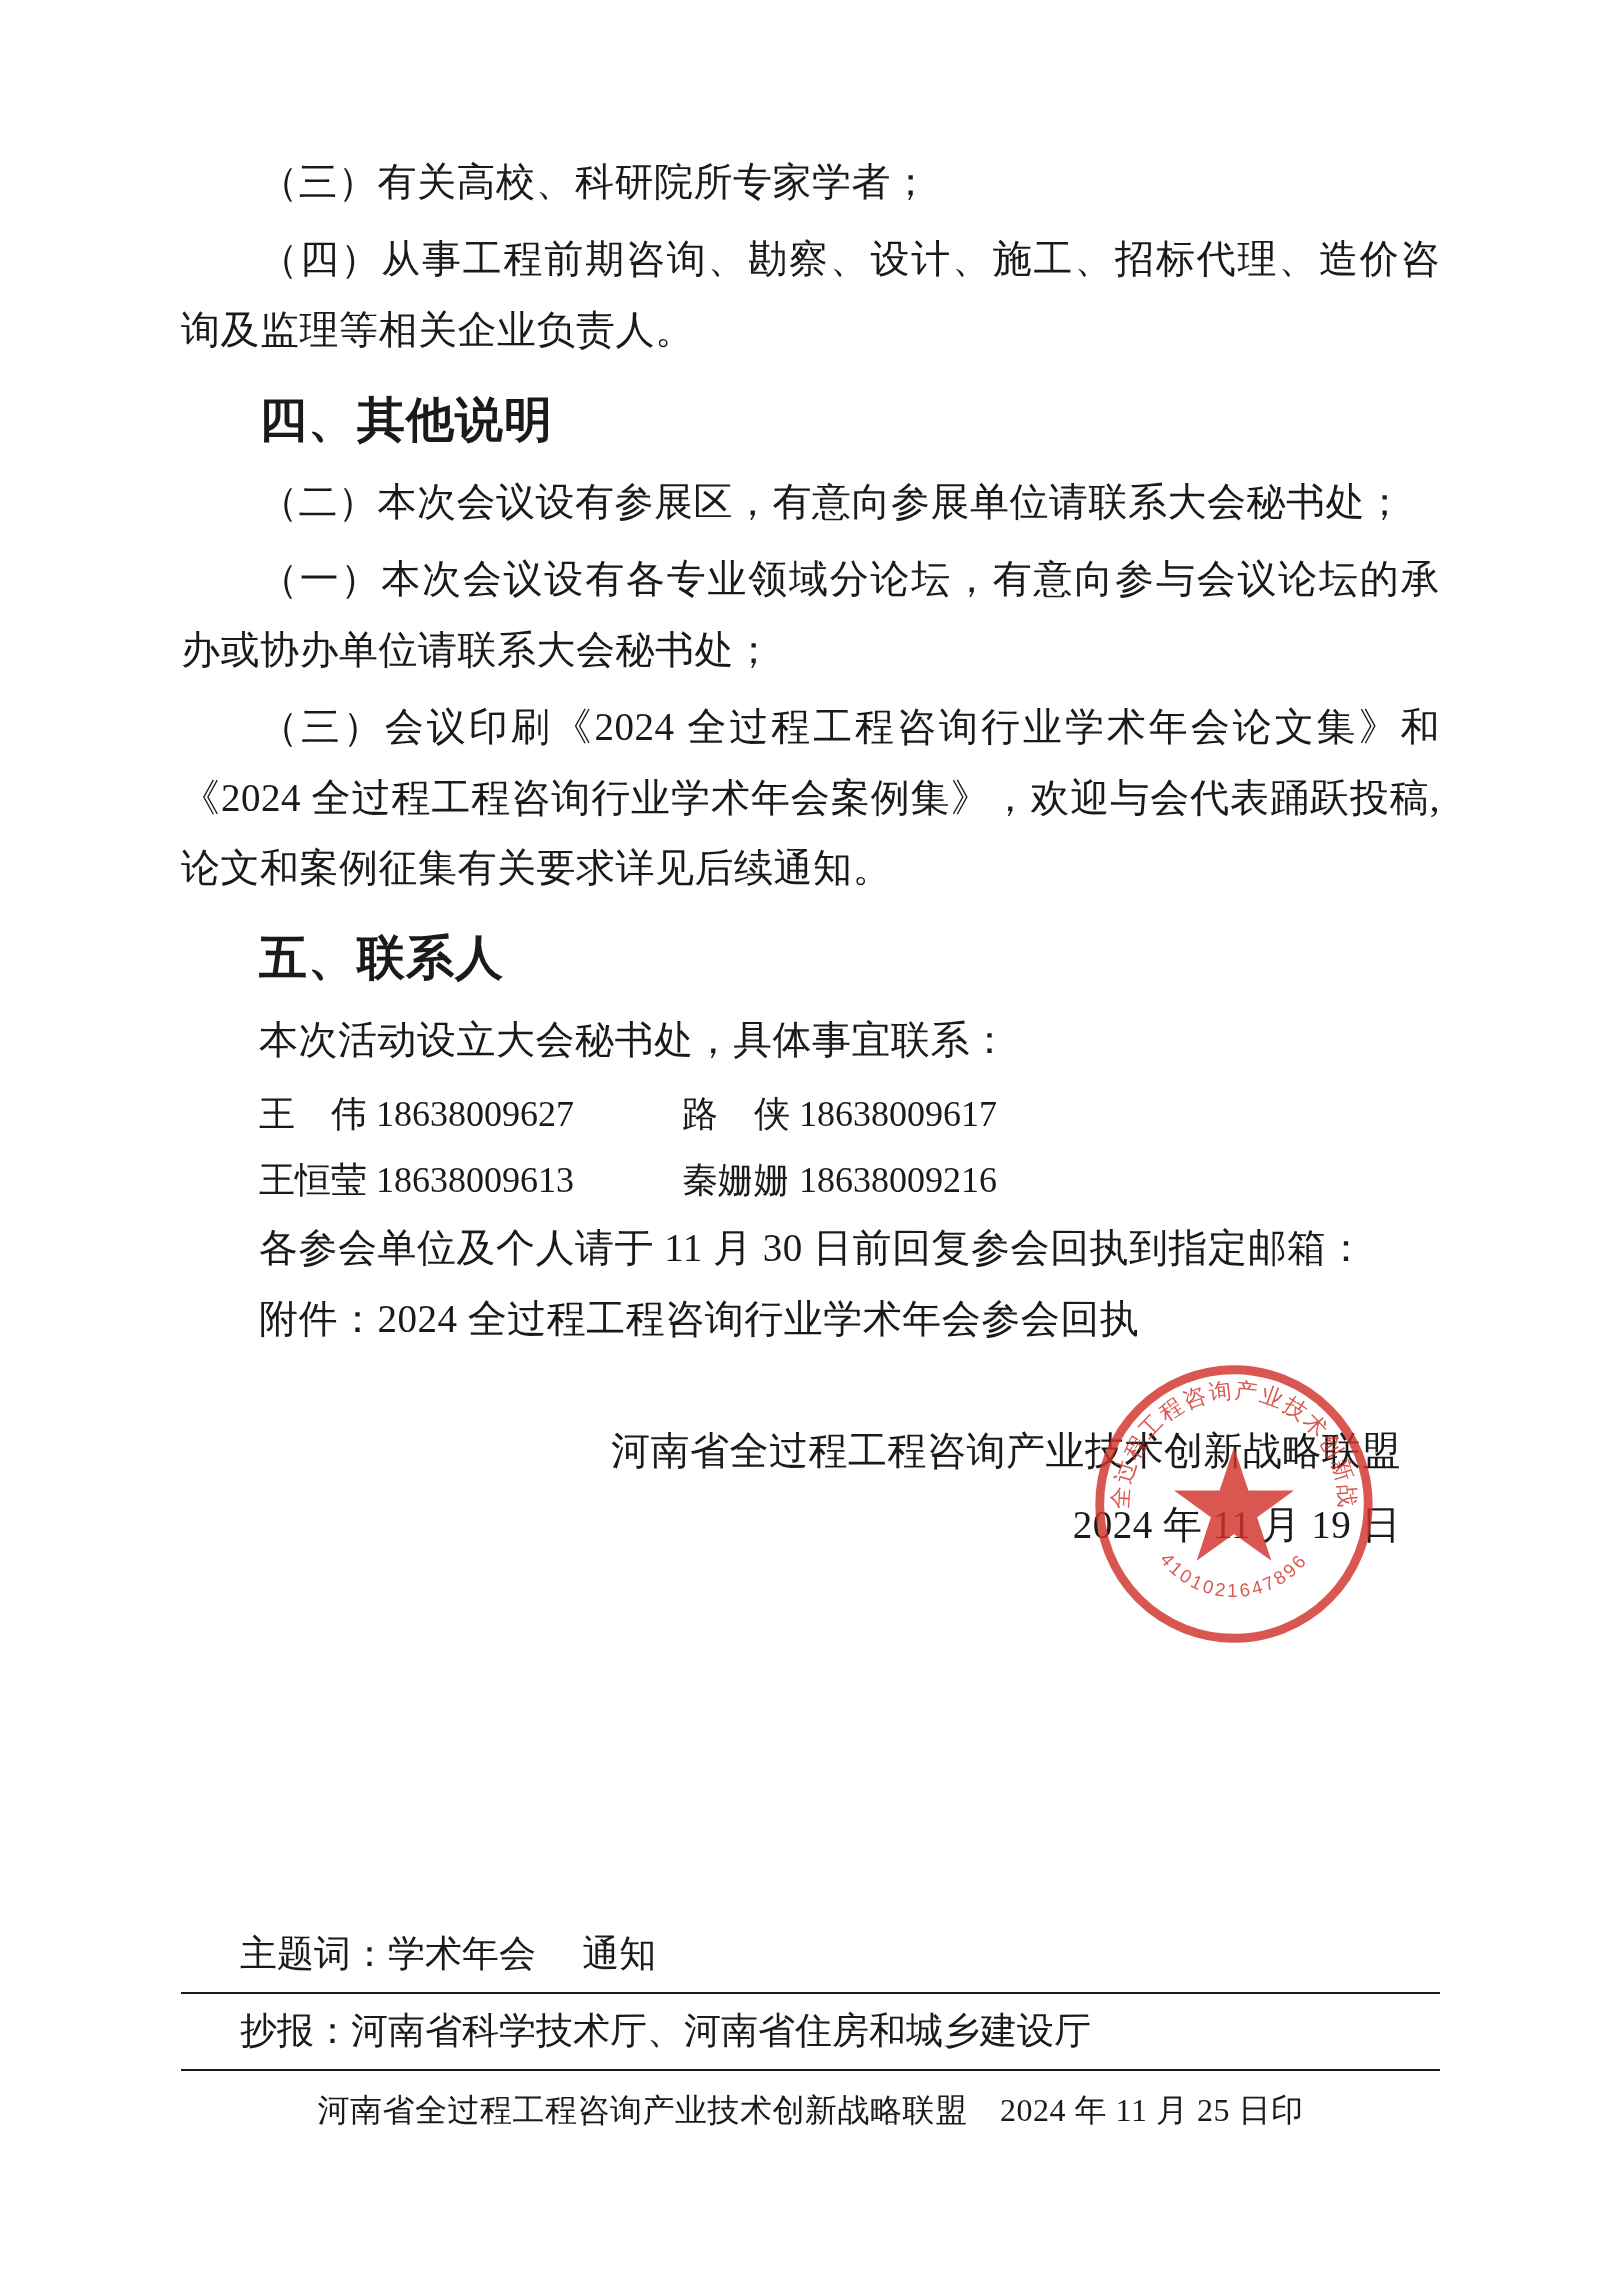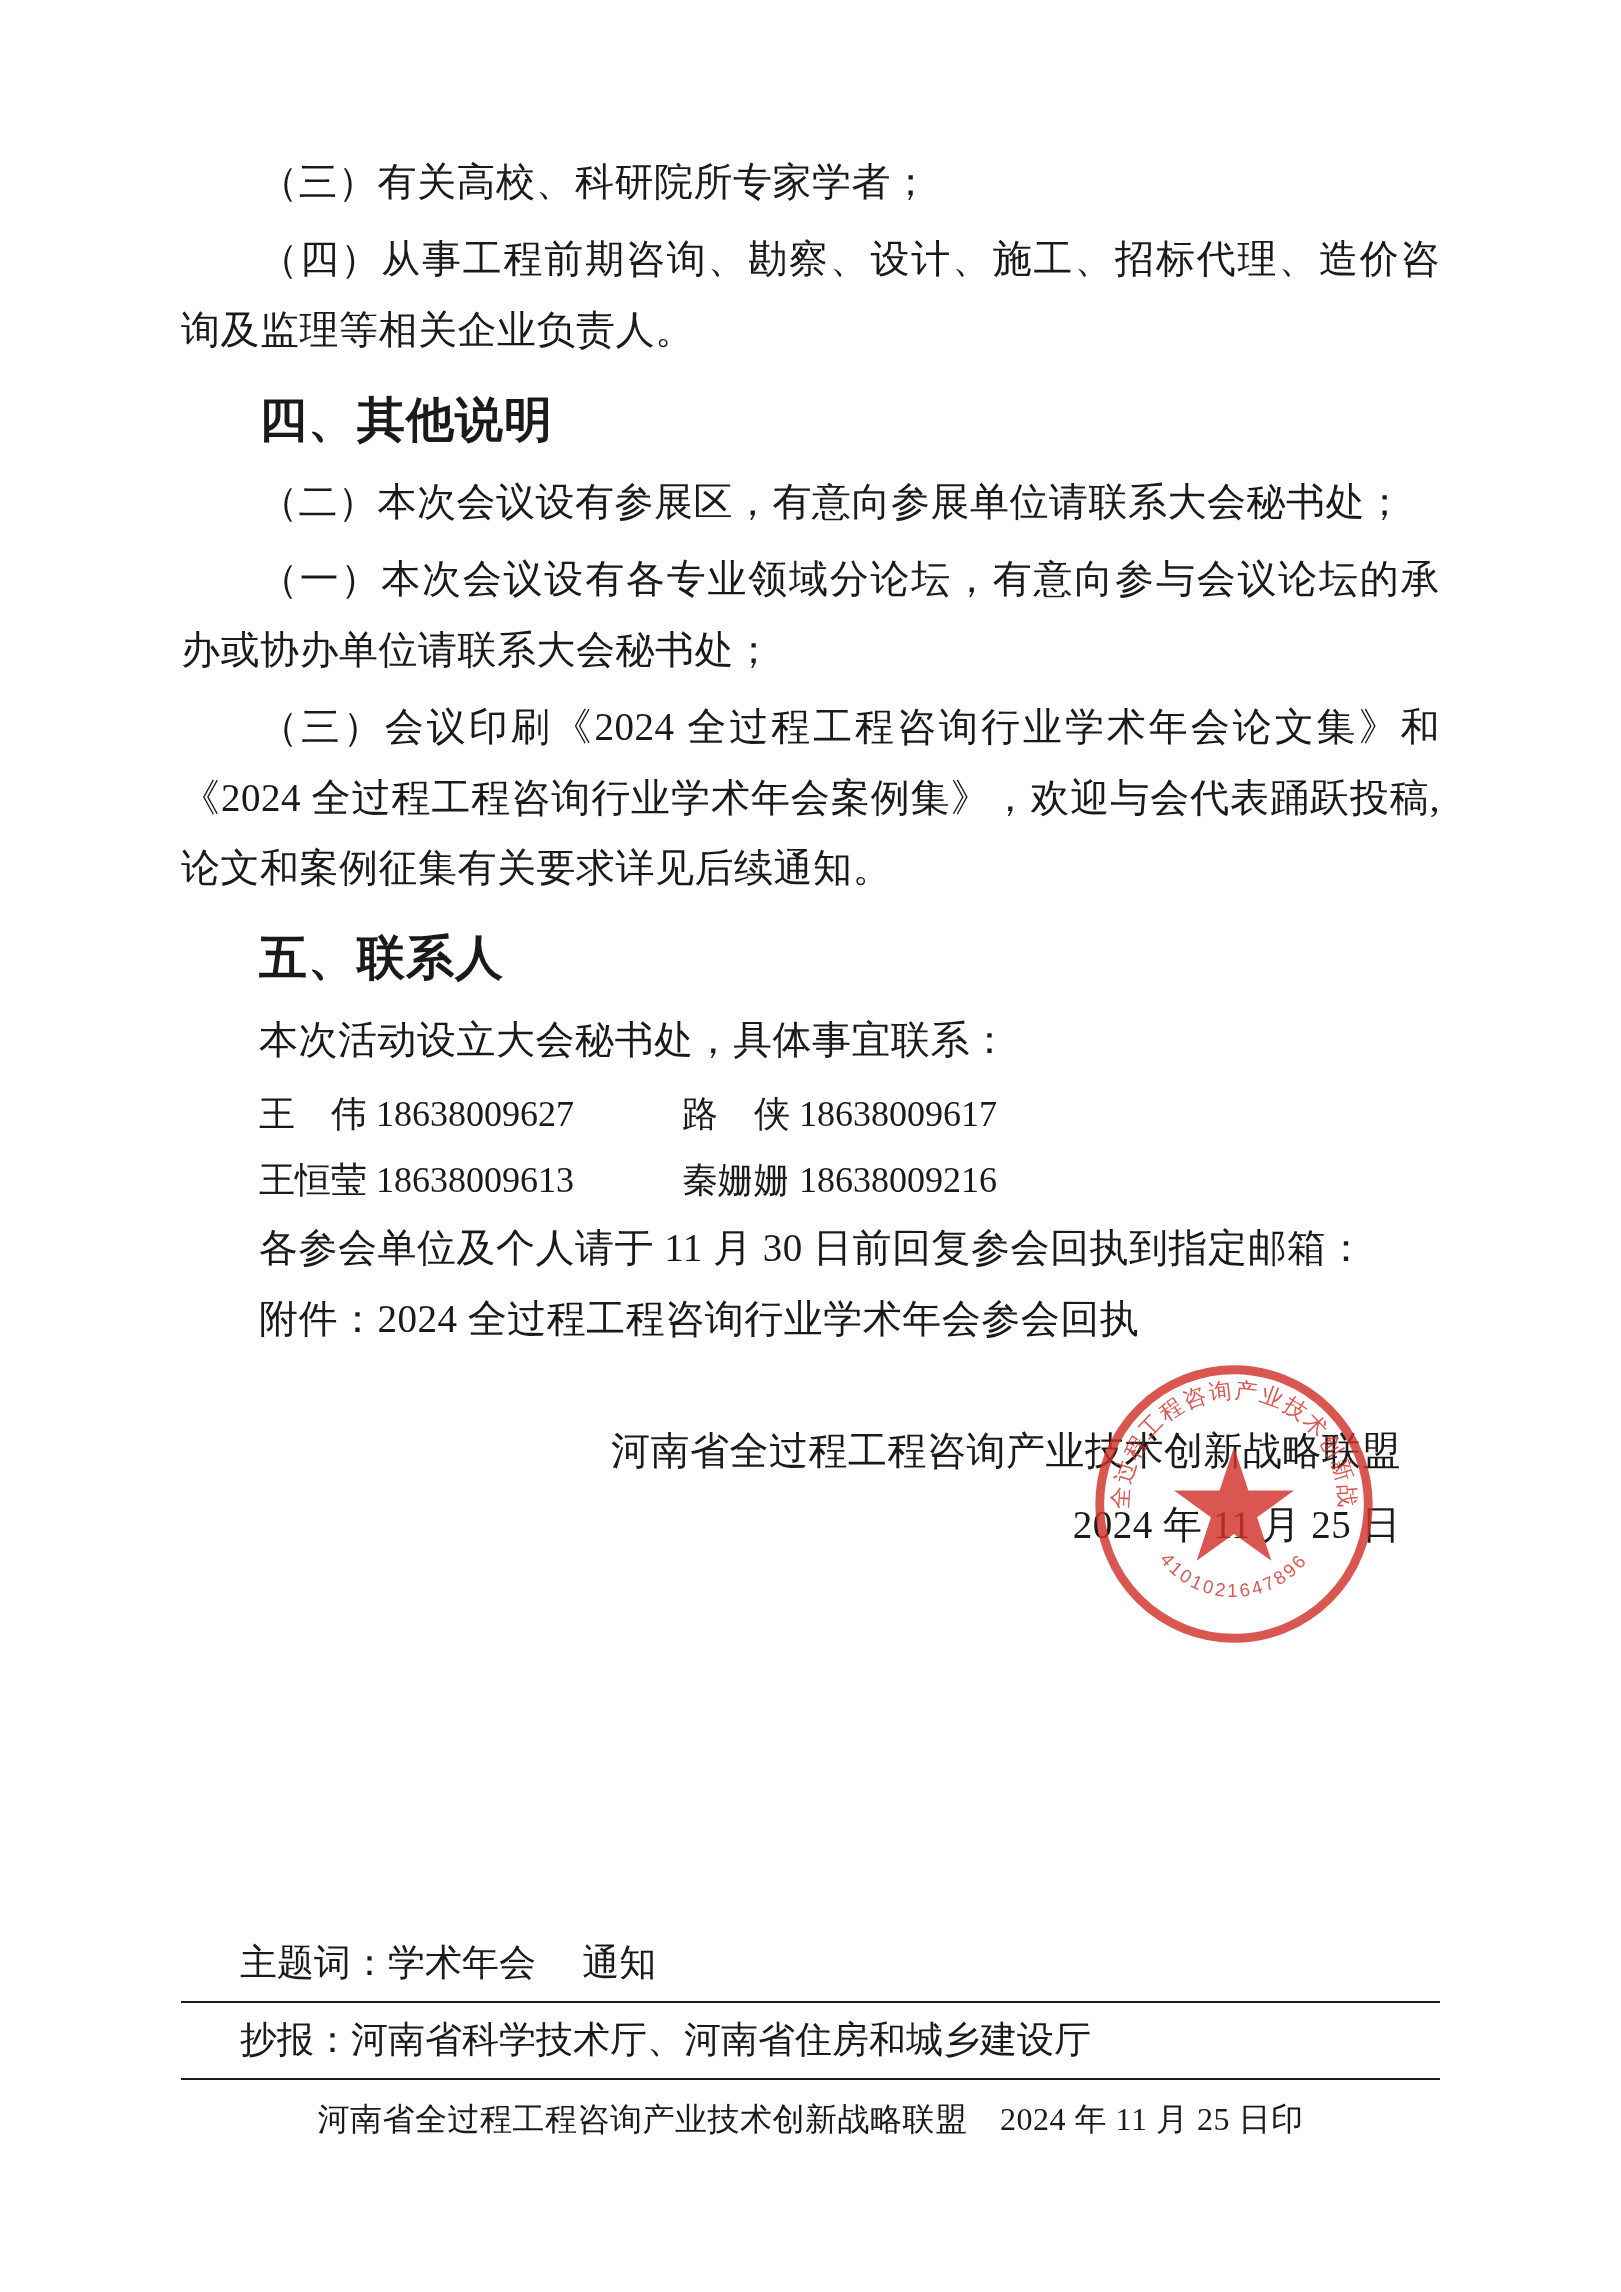--- a/index.html
+++ b/index.html
@@ -64,21 +64,21 @@
     right: 59px;
     top: -57px;
     width: 294px;
     height: 294px;
     pointer-events: none;
   }
   .footer {
     position: absolute;
     left: 181px;
     right: 181px;
-    bottom: 147px;
+    bottom: 156px;
   }
   .footer-row {
     font-size: 37px;
     line-height: 1.7;
     padding: 5.9px 0 5.9px 0;
     text-indent: 59px;
   }
   .rule {
     border-top: 2px solid #1a1a1a;
     height: 0;
@@ -125,21 +125,21 @@
         <text font-size="23" fill="#d2332c" font-family="'Liberation Sans', sans-serif" letter-spacing="2">
           <textPath href="#sealTop" startOffset="50%" text-anchor="middle">河南省全过程工程咨询产业技术创新战略联盟</textPath>
         </text>
         <text font-size="19" fill="#d2332c" font-family="'Liberation Sans', sans-serif" letter-spacing="3">
           <textPath href="#sealBottom" startOffset="50%" text-anchor="middle">4101021647896</textPath>
         </text>
         <polygon fill="#d2332c" points="150,92 164.7,136.3 211.2,136.3 173.6,163.6 188.1,208 150,180.5 111.9,208 126.4,163.6 88.8,136.3 135.3,136.3"></polygon>
       </g>
     </svg>
     <div class="signature-line">河南省全过程工程咨询产业技术创新战略联盟</div>
-    <div class="signature-line">2024 年 11 月 25 日</div>
+    <div class="signature-line">2024 年 11 月 19 日</div>
   </div>
 
   <div class="footer">
     <div class="footer-row">主题词：学术年会　 通知</div>
     <div class="rule"></div>
     <div class="footer-row">抄报：河南省科学技术厅、河南省住房和城乡建设厅</div>
     <div class="rule"></div>
     <div class="footer-row footer-last">河南省全过程工程咨询产业技术创新战略联盟　2024 年 11 月 25 日印</div>
   </div>
 

